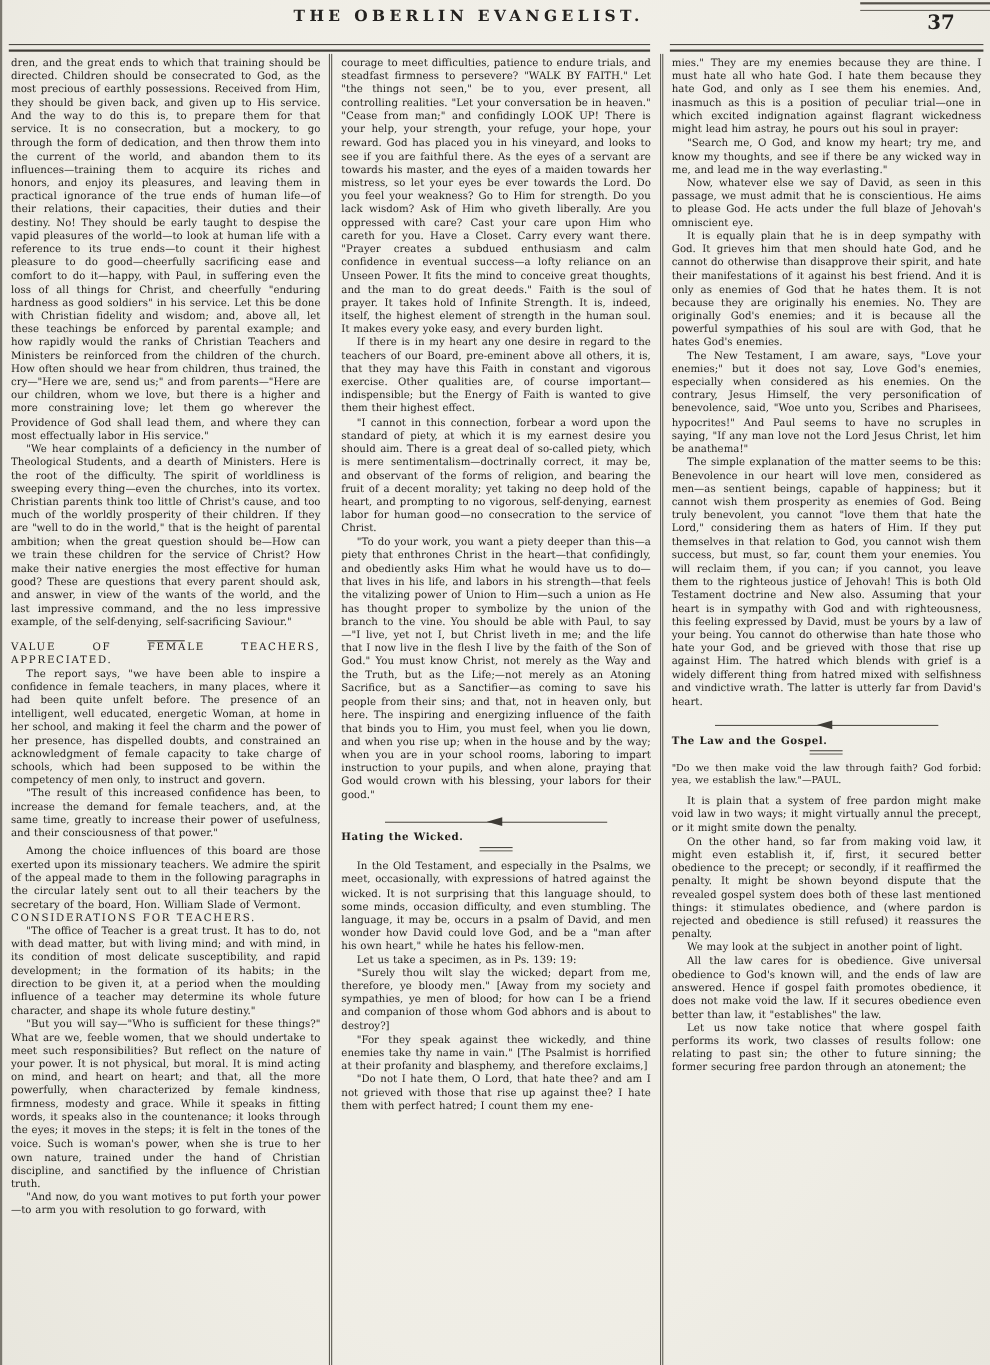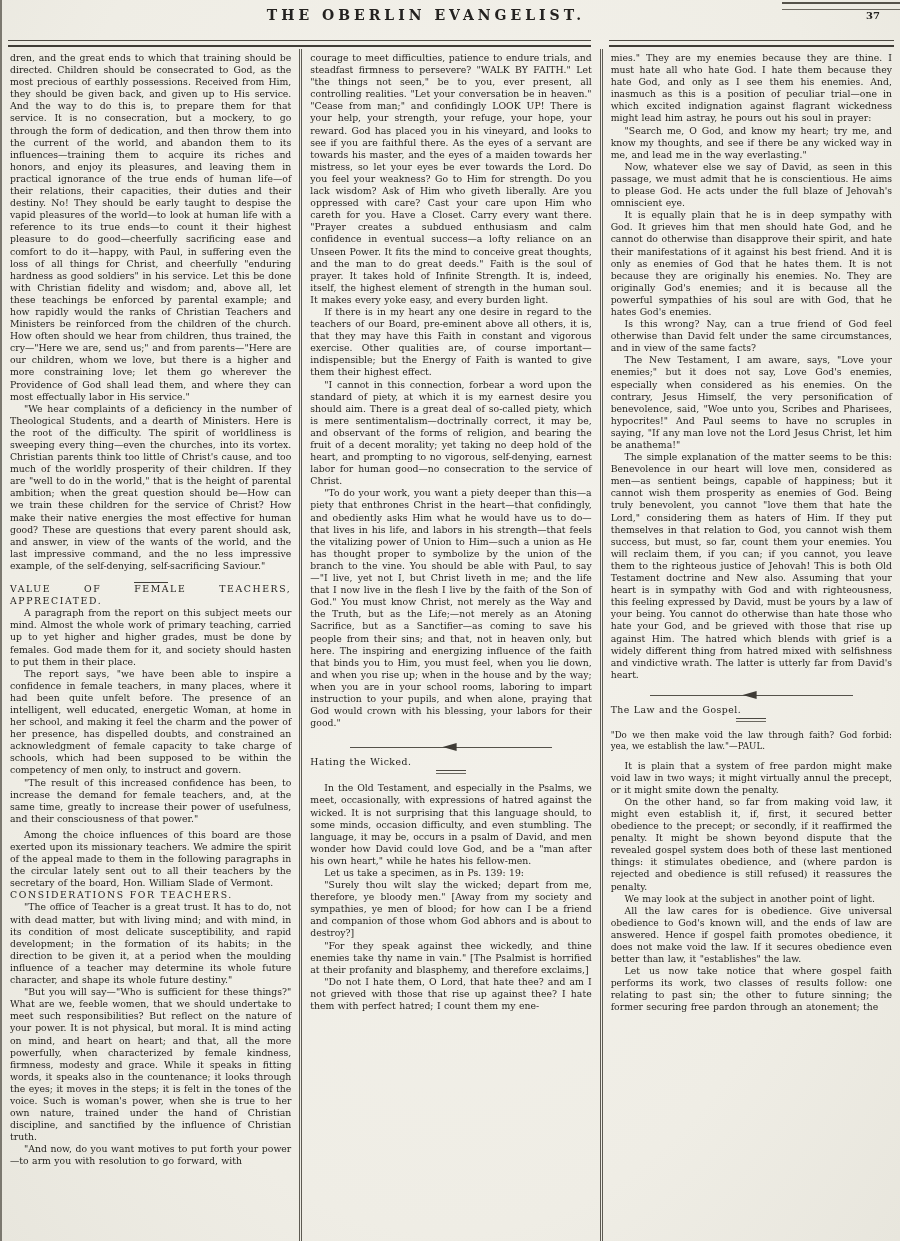--- a/index.html
+++ b/index.html
@@ -13,21 +13,21 @@
     border-left:2px solid #7b786f;
     box-sizing:border-box;
   }
   
   .masthead{position:relative;height:30px;padding-top:7px;}
   .masthead .title{
     display:block;text-align:center;transform:translateX(-25px);
     font-size:14px;letter-spacing:4px;font-weight:bold;color:#242220;
   }
   .masthead .pagenum{
-    position:absolute;right:20px;top:10px;font-size:10px;font-weight:bold;color:#242220;
+    position:absolute;right:32px;top:10px;font-size:18px;font-weight:bold;color:#242220;
   }
   .artifact-rule{position:absolute;right:0;top:2px;width:118px;height:5px;
     border-top:2px solid #55524a;border-bottom:1px solid #6b6860;}
   .head-rules{display:flex;gap:18px;padding:0 6px;margin-top:3px;}
   .head-rules .seg{height:4px;border-top:1px solid #4c4942;border-bottom:2px solid #3f3c36;}
   .head-rules .seg.left{flex:2.05;}
   .head-rules .seg.right{flex:1;}
   
   .columns{display:flex;align-items:stretch;height:1196px;margin-top:2px;}
   .col{flex:1;padding:3px 8px 0 8px;overflow:hidden;}
@@ -37,21 +37,21 @@
     margin:0;font-size:9.3px;line-height:12.1px;text-align:justify;
     text-indent:1.5em;word-spacing:.5px;
   }
   .col p.cont{text-indent:0;}
   .subhead{
     margin:11px 0 9px 0;text-align:center;font-size:8.8px;font-weight:normal;
     letter-spacing:1.6px;text-indent:0 !important;
   }
   .rule-short{width:34px;border-top:1px solid #3f3c36;margin:10px auto 0 auto;height:0;}
   .article-head{
-    margin:6px 0 2px 0;text-align:center;font-size:16px;font-weight:normal;
+    margin:6px 0 2px 0;text-align:center;font-size:16px;font-weight:bold;
     letter-spacing:.5px;text-indent:0 !important;
   }
   .rule-tiny{width:30px;border-top:1px solid #4c4942;border-bottom:1px solid #6b6860;height:2px;margin:2px auto 8px auto;}
   .separator{position:relative;width:72%;height:9px;margin:10px auto 4px auto;}
   .separator .line{position:absolute;left:0;right:0;top:4px;border-top:1px solid #55524a;}
   .separator .arrow{
     position:absolute;left:50%;top:0;transform:translateX(-60%);
     width:0;height:0;border-top:4px solid transparent;border-bottom:4px solid transparent;
     border-right:14px solid #3f3c36;
   }
@@ -73,21 +73,20 @@
     <div class="seg right"></div>
   </div>
 
   <div class="columns">
 
     <div class="col">
       <p class="cont">dren, and the great ends to which that training should be directed.  Children should be consecrated to God, as the most precious of earthly possessions.  Received from Him, they should be given back, and given up to His service.  And the way to do this is, to prepare them for that service.  It is no consecration, but a mockery, to go through the form of dedication, and then throw them into the current of the world, and abandon them to its influences—training them to acquire its riches and honors, and enjoy its pleasures, and leaving them in practical ignorance of the true ends of human life—of their relations, their capacities, their duties and their destiny.  No! They should be early taught to despise the vapid pleasures of the world—to look at human life with a reference to its true ends—to count it their highest pleasure to do good—cheerfully sacrificing ease and comfort to do it—happy, with Paul, in suffering even the loss of all things for Christ, and cheerfully "enduring hardness as good soldiers" in his service.  Let this be done with Christian fidelity and wisdom; and, above all, let these teachings be enforced by parental example; and how rapidly would the ranks of Christian Teachers and Ministers be reinforced from the children of the church.  How often should we hear from children, thus trained, the cry—"Here we are, send us;" and from parents—"Here are our children, whom we love, but there is a higher and more constraining love; let them go wherever the Providence of God shall lead them, and where they can most effectually labor in His service."</p>
       <p>"We hear complaints of a deficiency in the number of Theological Students, and a dearth of Ministers.  Here is the root of the difficulty.  The spirit of worldliness is sweeping every thing—even the churches, into its vortex.  Christian parents think too little of Christ's cause, and too much of the worldly prosperity of their children.  If they are "well to do in the world," that is the height of parental ambition; when the great question should be—How can we train these children for the service of Christ?  How make their native energies the most effective for human good?  These are questions that every parent should ask, and answer, in view of the wants of the world, and the last impressive command, and the no less impressive example, of the self-denying, self-sacrificing Saviour."</p>
       <div class="rule-short"></div>
       <p class="subhead">VALUE OF FEMALE TEACHERS, APPRECIATED.</p>
-      <p>A paragraph from the report on this subject meets our mind.  Almost the whole work of primary teaching, carried up to yet higher and higher grades, must be done by females.  God made them for it, and society should hasten to put them in their place.</p>
       <p>The report says, "we have been able to inspire a confidence in female teachers, in many places, where it had been quite unfelt before.  The presence of an intelligent, well educated, energetic Woman, at home in her school, and making it feel the charm and the power of her presence, has dispelled doubts, and constrained an acknowledgment of female capacity to take charge of schools, which had been supposed to be within the competency of men only, to instruct and govern.</p>
       <p>"The result of this increased confidence has been, to increase the demand for female teachers, and, at the same time, greatly to increase their power of usefulness, and their consciousness of that power."</p>
       <div class="space-sm"></div>
       <p>Among the choice influences of this board are those exerted upon its missionary teachers.  We admire the spirit of the appeal made to them in the following paragraphs in the circular lately sent out to all their teachers by the secretary of the board, Hon. William Slade of Vermont.</p>
       <p class="subhead">CONSIDERATIONS FOR TEACHERS.</p>
       <p>"The office of Teacher is a great trust.  It has to do, not with dead matter, but with living mind; and with mind, in its condition of most delicate susceptibility, and rapid development; in the formation of its habits; in the direction to be given it, at a period when the moulding influence of a teacher may determine its whole future character, and shape its whole future destiny."</p>
       <p>"But you will say—"Who is sufficient for these things?"  What are we, feeble women, that we should undertake to meet such responsibilities?  But reflect on the nature of your power.  It is not physical, but moral.  It is mind acting on mind, and heart on heart; and that, all the more powerfully, when characterized by female kindness, firmness, modesty and grace.  While it speaks in fitting words, it speaks also in the countenance; it looks through the eyes; it moves in the steps; it is felt in the tones of the voice.  Such is woman's power, when she is true to her own nature, trained under the hand of Christian discipline, and sanctified by the influence of Christian truth.</p>
       <p>"And now, do you want motives to put forth your power—to arm you with resolution to go forward, with</p>
     </div>
 
@@ -108,21 +107,20 @@
       <p>"Surely thou wilt slay the wicked; depart from me, therefore, ye bloody men."  [Away from my society and sympathies, ye men of blood; for how can I be a friend and companion of those whom God abhors and is about to destroy?]</p>
       <p>"For they speak against thee wickedly, and thine enemies take thy name in vain."  [The Psalmist is horrified at their profanity and blasphemy, and therefore exclaims,]</p>
       <p>"Do not I hate them, O Lord, that hate thee? and am I not grieved with those that rise up against thee? I hate them with perfect hatred; I count them my ene-</p>
     </div>
 
     <div class="col">
       <p class="cont">mies."  They are my enemies because they are thine. I must hate all who hate God.  I hate them because they hate God, and only as I see them his enemies.  And, inasmuch as this is a position of peculiar trial—one in which excited indignation against flagrant wickedness might lead him astray, he pours out his soul in prayer:</p>
       <p>"Search me, O God, and know my heart; try me, and know my thoughts, and see if there be any wicked way in me, and lead me in the way everlasting."</p>
       <p>Now, whatever else we say of David, as seen in this passage, we must admit that he is conscientious.  He aims to please God.  He acts under the full blaze of Jehovah's omniscient eye.</p>
       <p>It is equally plain that he is in deep sympathy with God.  It grieves him that men should hate God, and he cannot do otherwise than disapprove their spirit, and hate their manifestations of it against his best friend. And it is only as enemies of God that he hates them. It is not because they are originally his enemies.  No. They are originally God's enemies; and it is because all the powerful sympathies of his soul are with God, that he hates God's enemies.</p>
-      <p>Is this wrong?  Nay, can a true friend of God feel otherwise than David felt under the same circumstances, and in view of the same facts?</p>
       <p>The New Testament, I am aware, says, "Love your enemies;" but it does not say, Love God's enemies, especially when considered as his enemies.  On the contrary, Jesus Himself, the very personification of benevolence, said, "Woe unto you, Scribes and Pharisees, hypocrites!"  And Paul seems to have no scruples in saying, "If any man love not the Lord Jesus Christ, let him be anathema!"</p>
       <p>The simple explanation of the matter seems to be this: Benevolence in our heart will love men, considered as men—as sentient beings, capable of happiness; but it cannot wish them prosperity as enemies of God. Being truly benevolent, you cannot "love them that hate the Lord," considering them as haters of Him.  If they put themselves in that relation to God, you cannot wish them success, but must, so far, count them your enemies. You will reclaim them, if you can; if you cannot, you leave them to the righteous justice of Jehovah!  This is both Old Testament doctrine and New also.  Assuming that your heart is in sympathy with God and with righteousness, this feeling expressed by David, must be yours by a law of your being.  You cannot do otherwise than hate those who hate your God, and be grieved with those that rise up against Him.  The hatred which blends with grief is a widely different thing from hatred mixed with selfishness and vindictive wrath.  The latter is utterly far from David's heart.</p>
       <div class="separator">
         <div class="line"></div>
         <div class="arrow"></div>
       </div>
       <p class="article-head">The Law and the Gospel.</p>
       <div class="rule-tiny"></div>
       <p class="epigraph">"Do we then make void the law through faith? God forbid: yea, we establish the law."—PAUL.</p>
       <p>It is plain that a system of free pardon might make void law in two ways; it might virtually annul the precept, or it might smite down the penalty.</p>

